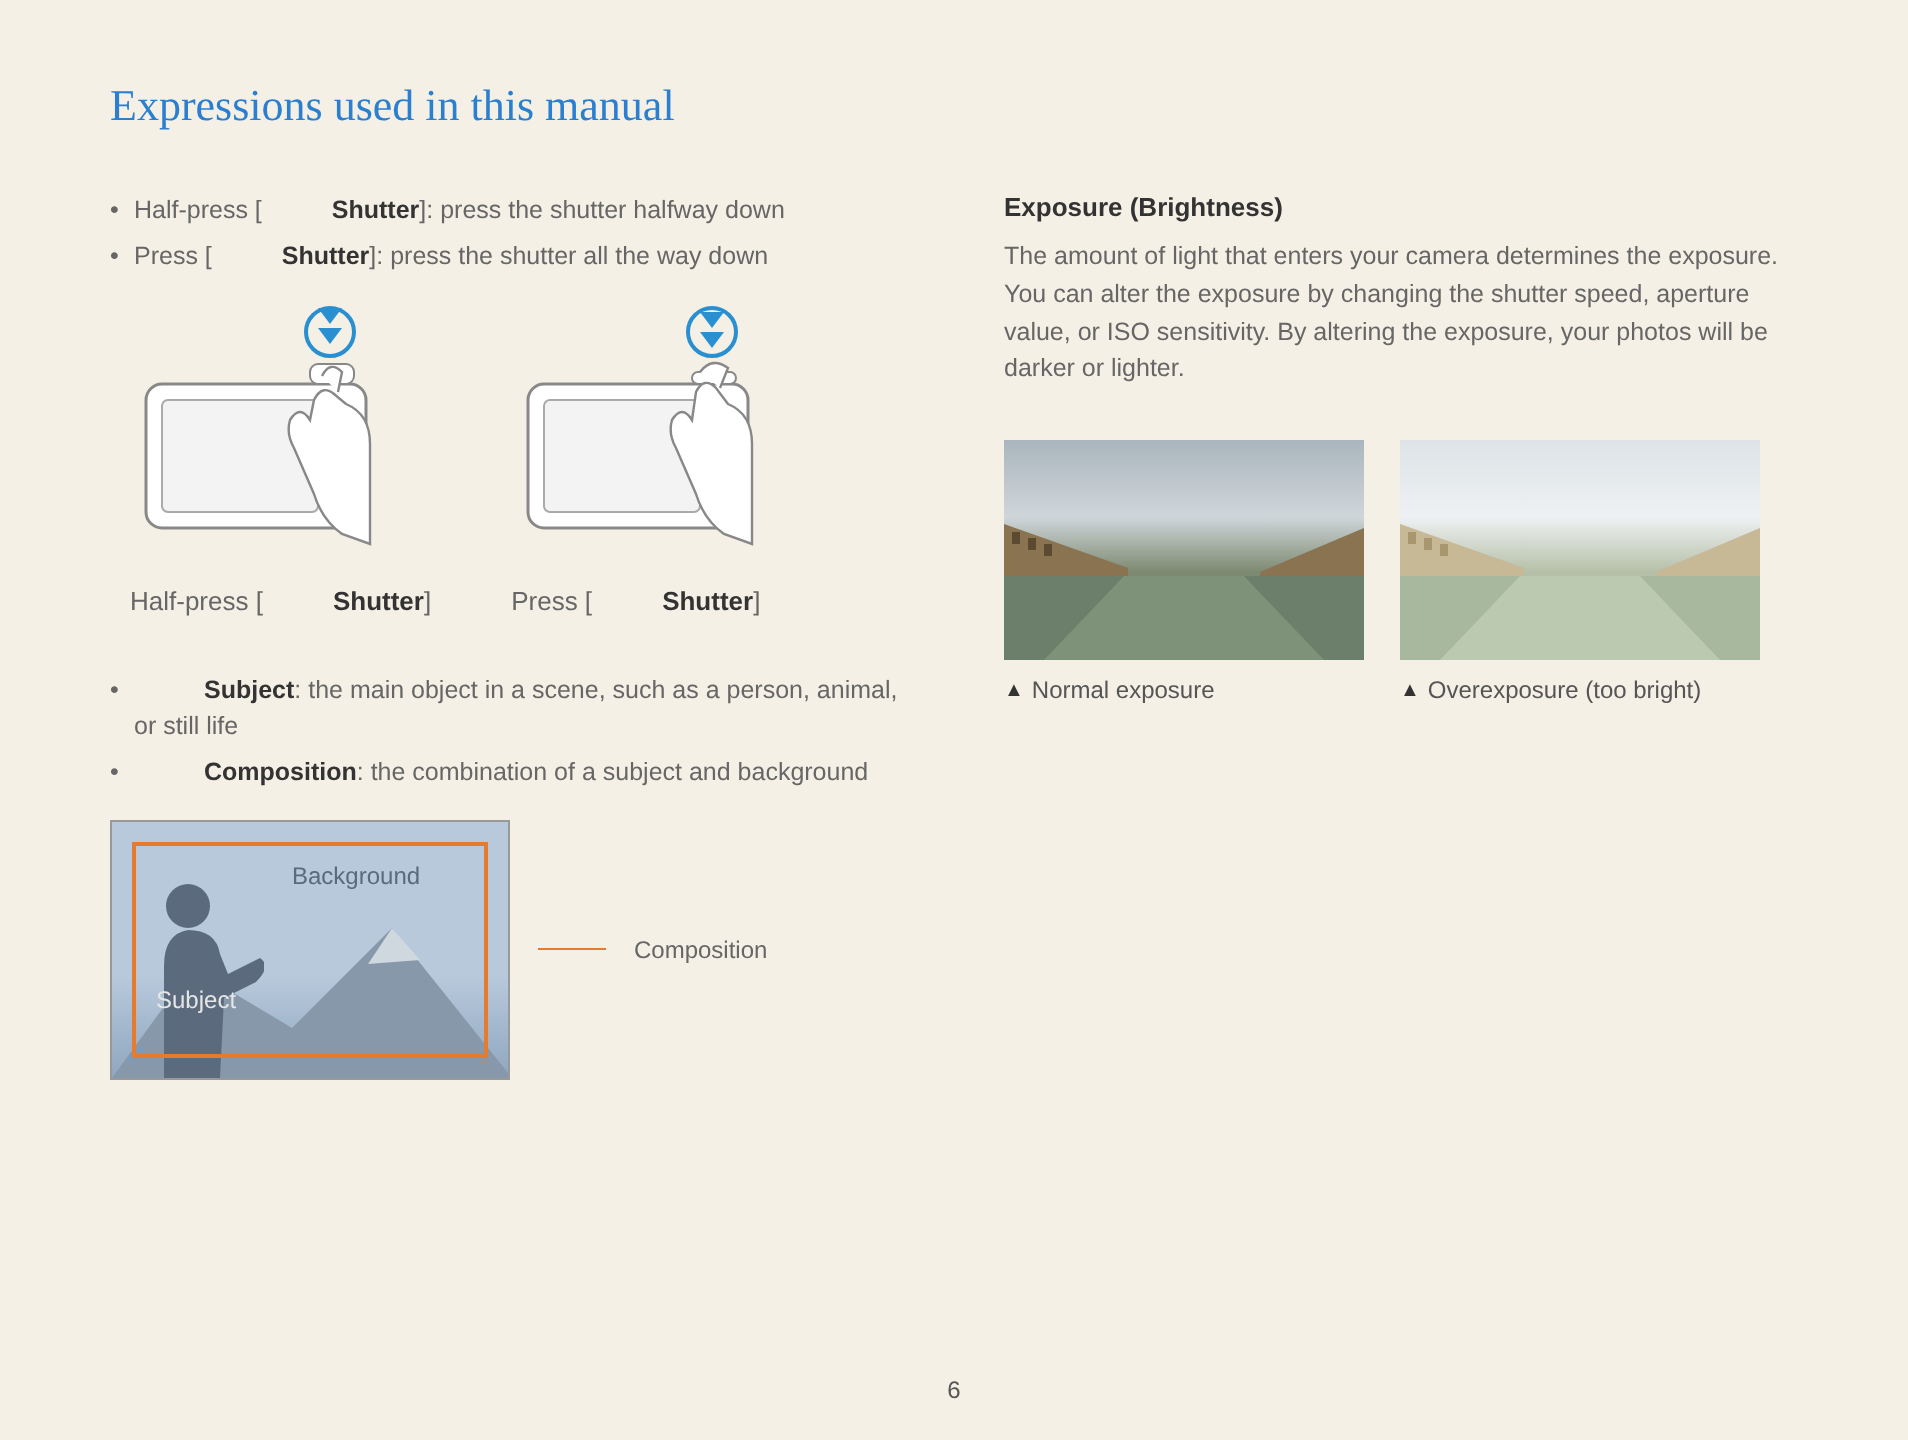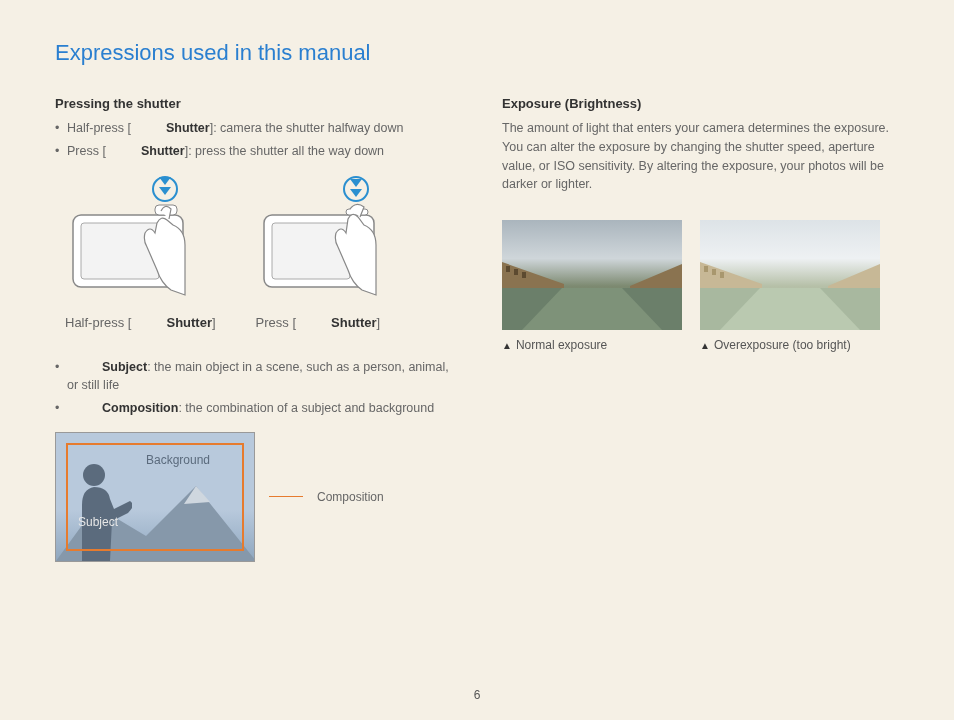--- a/index.html
+++ b/index.html
@@ -11,20 +11,21 @@
     overflow: hidden;
     padding: 40px 55px 20px 55px;
     color: #555;
     position: relative;
   }
   h1.page-title {
     color: #2a7fd0;
     font-weight: 400;
     font-size: 22px;
     margin-bottom: 30px;
+    font-family: Liberation Serif, serif;
   }
   .columns {
     display: flex;
     gap: 50px;
   }
   .col { flex: 1; }
   .section-heading {
     font-weight: 700;
     color: #333;
     font-size: 13px;
@@ -171,24 +172,23 @@
 </style>
 </head>
 <body>
 
 <h1 class="page-title">Expressions used in this manual</h1>
 
 <div class="columns">
 
   <div class="col">
 
-    <div class="section-heading">Pressing the shutter</div>
     <ul class="bullets">
       <li>
-        <span>Half-press [</span><span class="bold">Shutter</span><span>]: camera the shutter halfway down</span>
+        <span>Half-press [</span><span class="bold">Shutter</span><span>]: press the shutter halfway down</span>
       </li>
       <li>
         <span>Press [</span><span class="bold">Shutter</span><span>]: press the shutter all the way down</span>
       </li>
     </ul>
 
     <div class="shutter-row">
       <div class="shutter-block">
         <svg class="camera-svg" viewBox="0 0 150 130">
 

